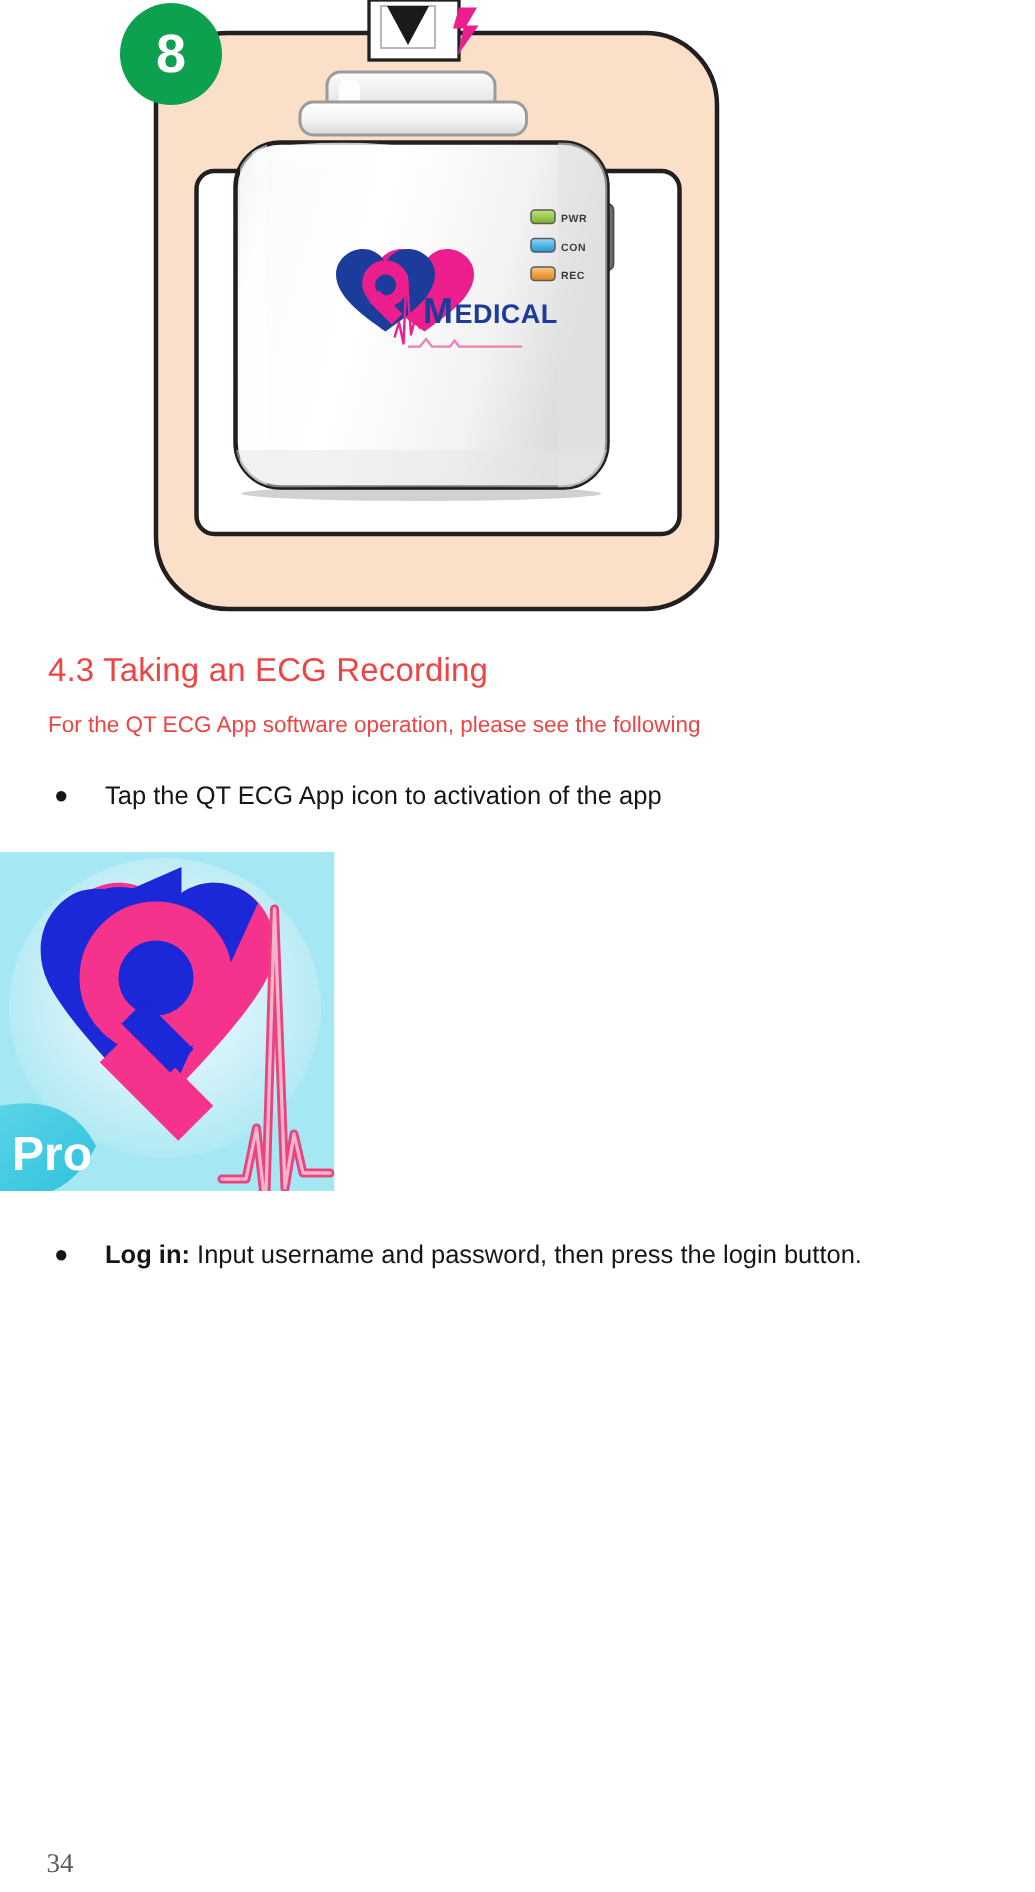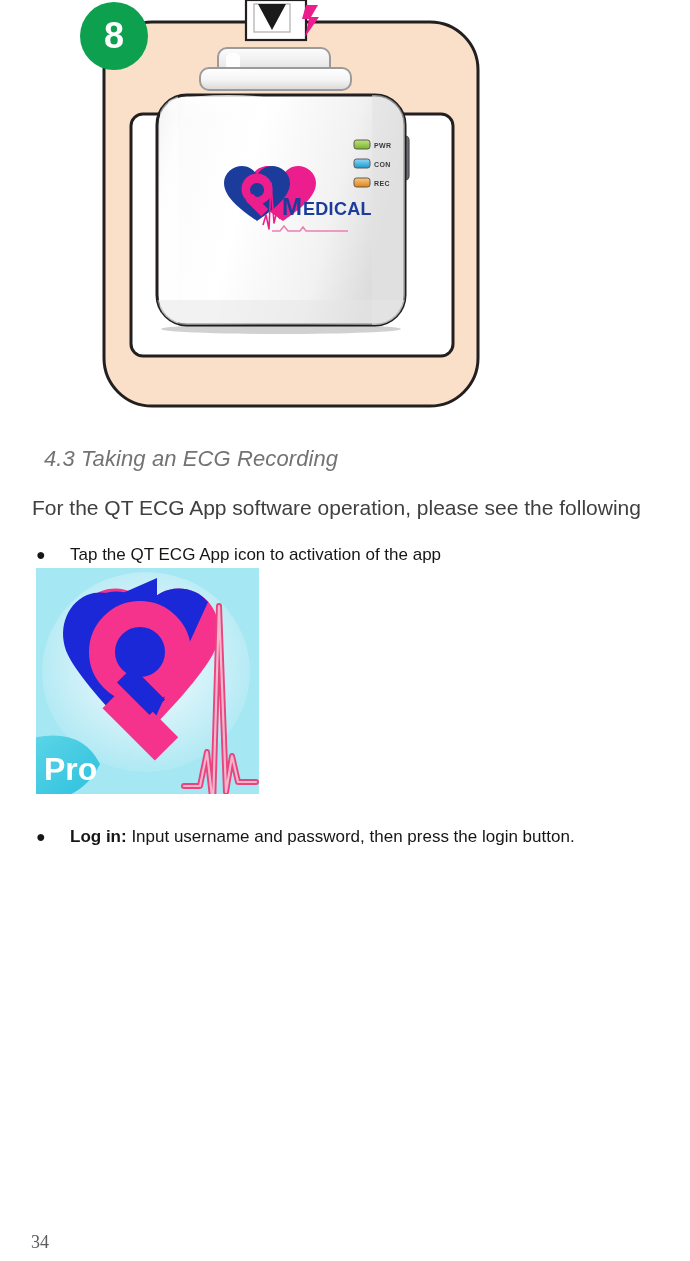--- a/index.html
+++ b/index.html
@@ -52,36 +52,35 @@
   }
 
   
   #content {
     position: absolute;
     left: 0;
     top: 430px;
     width: 690px;
   }
   #section-heading {
-    margin: 12px;
+    margin: 0;
     padding: 0 0 0 32px;
     font-size: 22px;
     font-weight: 400;
     line-height: 34px;
     letter-spacing: 0.1px;
-    color: #737373;
-    font-style: italic;
+    color: #ef4444;
   }
   #intro-paragraph {
     margin: 0;
     padding: 6px 0 0 32px;
-    font-size: 21px;
+    font-size: 15px;
     font-weight: 400;
     line-height: 28px;
-    color: #404040;
+    color: #ef4444;
   }
   .bullet-row {
     display: flex;
     align-items: flex-start;
     padding-left: 36px;
     font-size: 17px;
     line-height: 30px;
     color: #161616;
   }
   .bullet-dot {
@@ -100,21 +99,20 @@
   #bullet-tap-app { margin-top: 18px; }
   #bullet-login   { margin-top: 0px; }
 
   
   #app-icon-wrap {
     position: absolute;
     left: 0;
     top: 568px;
     width: 223px;
     height: 196px;
-    padding-left: 36px;
   }
   #app-icon-svg { display: block; }
 
   
   #page-number {
     position: absolute;
     left: 31px;
     top: 1232px;
     font-size: 18px;
     color: #5b5b5b;

